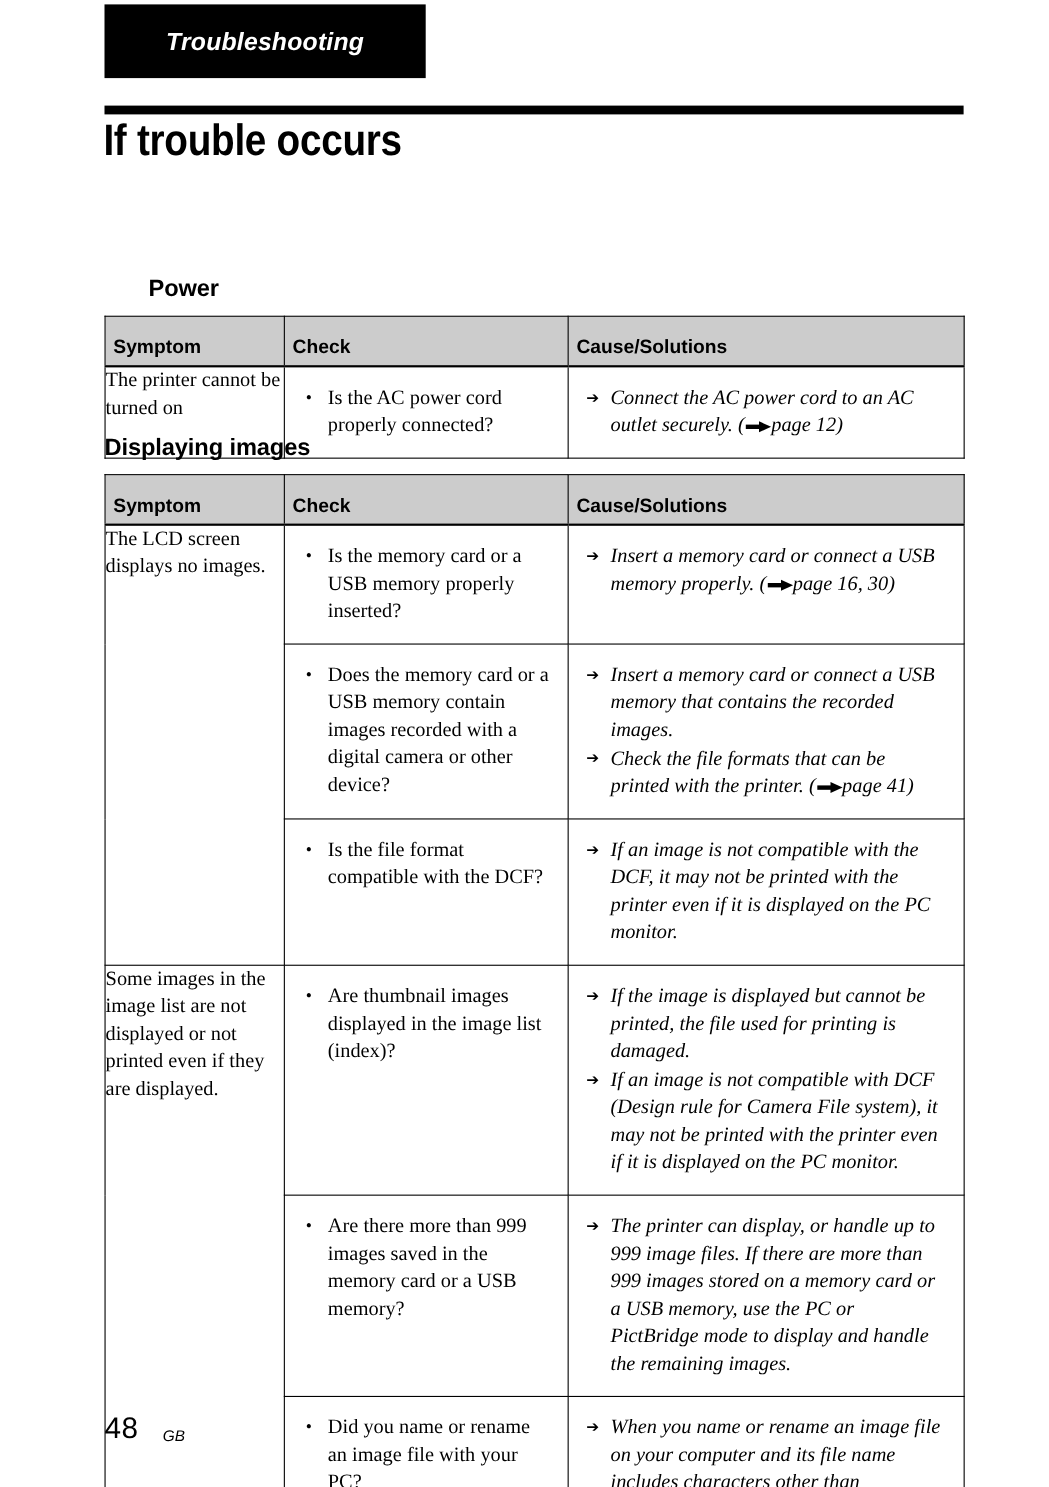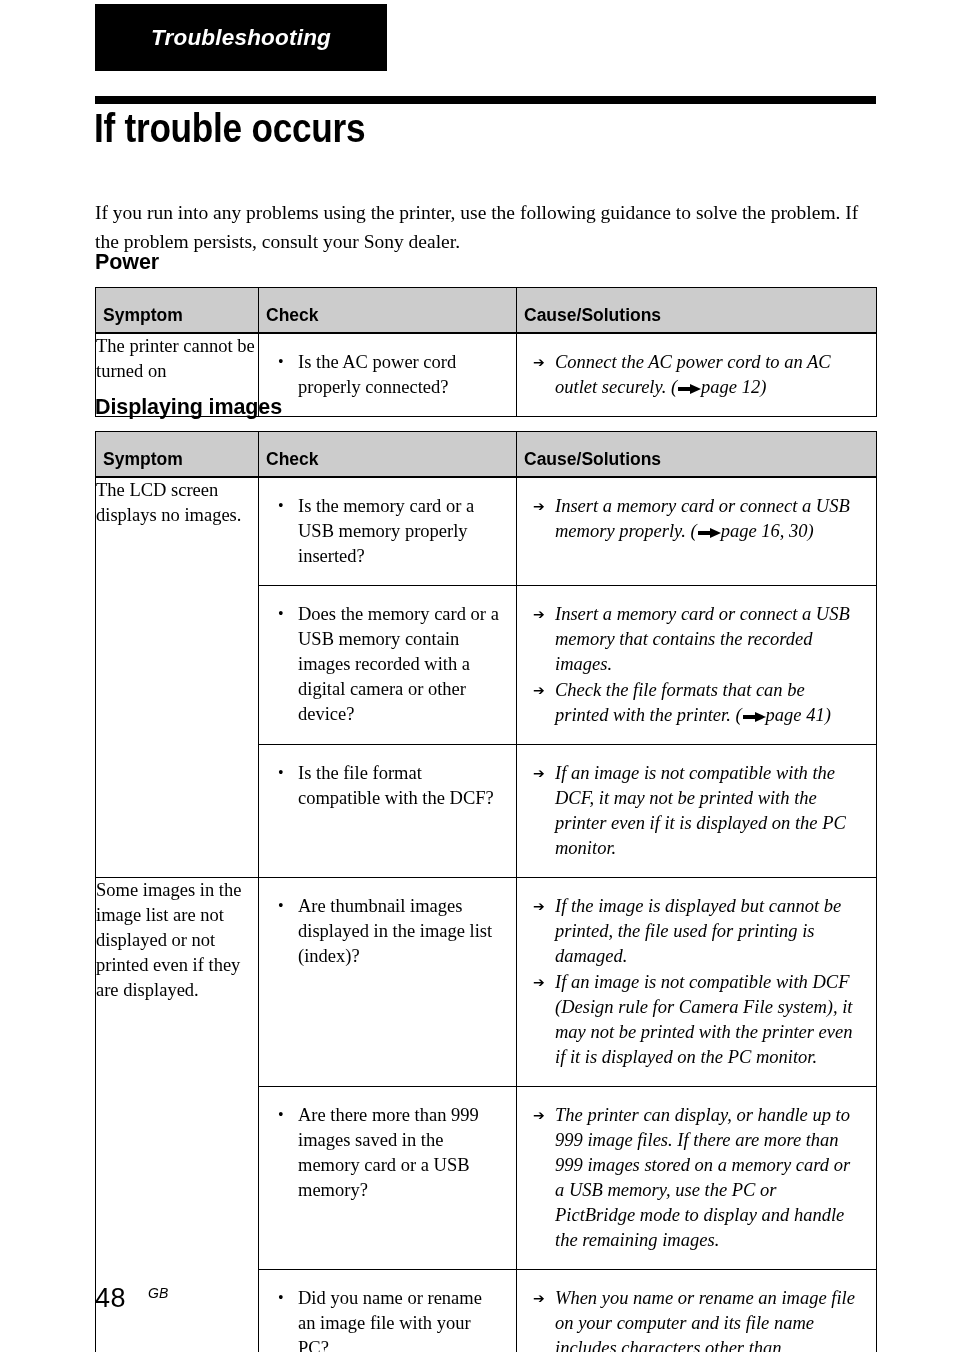--- a/index.html
+++ b/index.html
@@ -82,21 +82,21 @@
   
   .section-heading {
     position: absolute;
     left: 95px;
     font-family: "Liberation Sans", "DejaVu Sans", sans-serif;
     font-weight: bold;
     font-size: 21.5px;
     line-height: 26px;
     letter-spacing: -0.1px;
   }
-  .section-heading.power { top: 249px; }
+  .section-heading.power { top: 249px; margin-left: 40px; }
   .section-heading.displaying { top: 394px; }
 
   
   table.tbl {
     position: absolute;
     left: 95px;
     width: 781px;
     border-collapse: collapse;
     table-layout: fixed;
     font-size: 18.5px;
@@ -202,21 +202,21 @@
     border-bottom: 5.5px solid transparent;
   }
 
   
   .footer {
     position: absolute;
     left: 95px;
     top: 1283px;
     font-family: "Liberation Sans", "DejaVu Sans", sans-serif;
     display: flex;
-    align-items: flex-start;
+    align-items: flex-end;
   }
   .footer .pageno {
     font-size: 27px;
     font-weight: normal;
     line-height: 30px;
     letter-spacing: 0.5px;
   }
   .footer .region {
     font-size: 14px;
     font-style: italic;
@@ -231,21 +231,20 @@
 
 <div class="page">
 
   <div class="banner">
     <span class="banner-label">Troubleshooting</span>
   </div>
 
   <div class="title-rule"></div>
   <div class="chapter-title">If trouble occurs</div>
 
-  <p class="intro">If you run into any problems using the printer, use the following guidance to solve the problem. If the problem persists, consult your Sony dealer.</p>
 
   <div class="section-heading power">Power</div>
   <div class="section-heading displaying">Displaying images</div>
 
   <table class="tbl power-table">
     <colgroup>
       <col class="c-symptom">
         <col class="c-check">
         <col class="c-cause">
     </colgroup>

